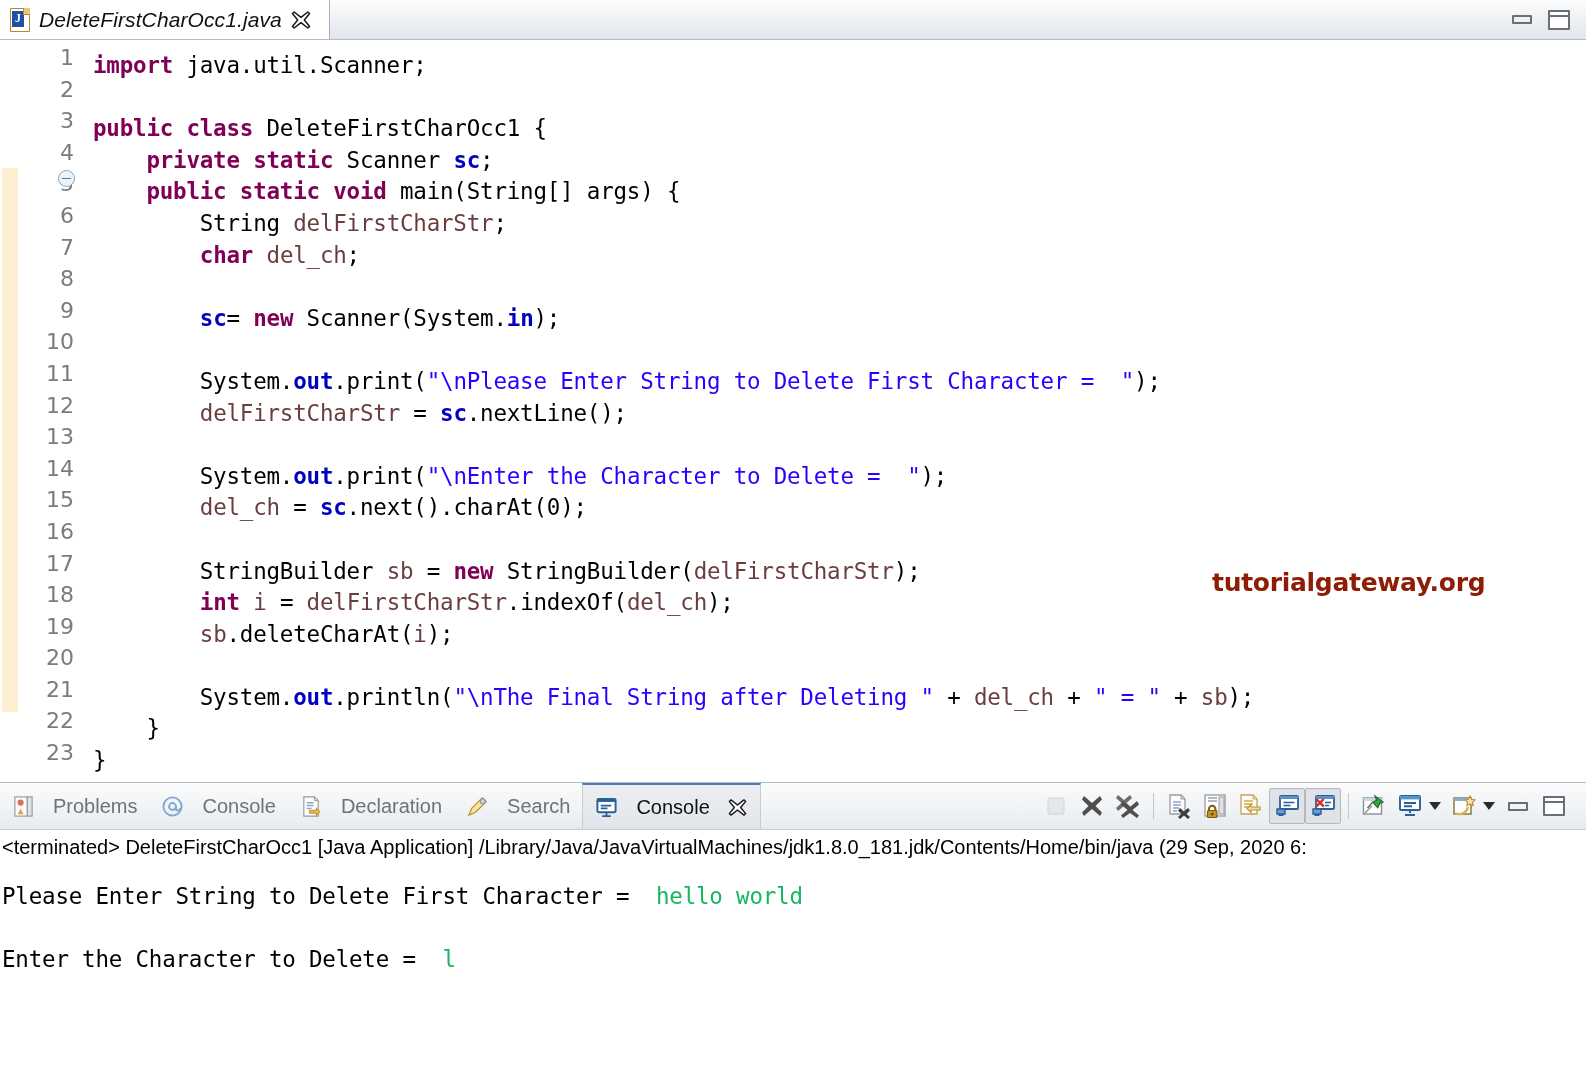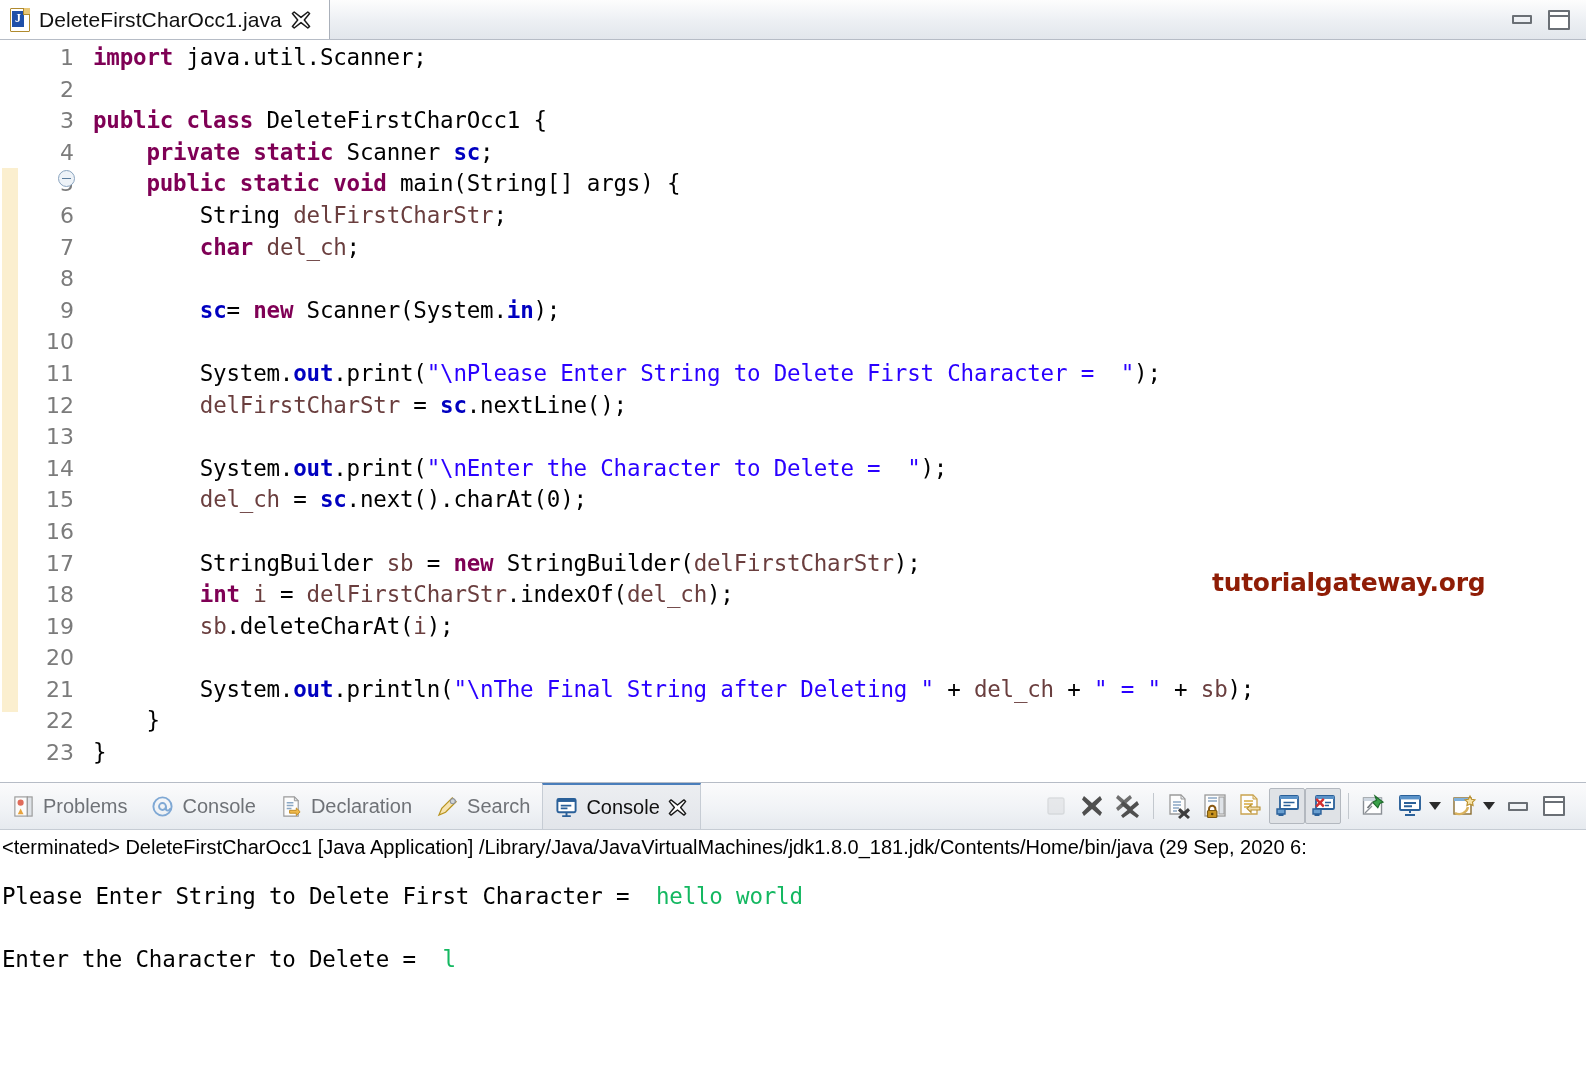--- a/index.html
+++ b/index.html
@@ -29,20 +29,21 @@
     display: flex; align-items: center; gap: 9px;
     padding: 0 12px 0 10px;
     background: #ffffff;
     border-right: 1px solid #aab0ba;
     min-width: 330px;
     cursor: default;
   }
   .tab-title {
     font-size: 21px; color: #111; letter-spacing: .1px;
     white-space: nowrap;
+    font-style: italic;
   }
   .java-file-icon {
     width: 20px; height: 24px;
     position: relative; flex: 0 0 20px;
   }
   .java-file-icon .pg {
     position: absolute; inset: 0;
     background: #ffffff;
     border: 1.5px solid #b08a2e;
     border-radius: 1px;
@@ -130,21 +131,21 @@
     border-radius: 50%;
     background: #eef3f8;
   }
   .fold-marker::after {
     content: ""; position: absolute;
     left: 3px; right: 3px; top: 6.5px; height: 1.6px;
     background: #5b7d9e;
   }
   .code {
     flex: 1 1 auto;
-    padding-left: 17px; padding-top: 2px;
+    padding-left: 17px; padding-top: 10px;
     font-family: "DejaVu Sans Mono", monospace;
     font-size: 22.5px;
     line-height: 31.6px;
     color: #000000;
     white-space: pre;
     letter-spacing: -0.2px;
   }
   .code .ln-row { height: 31.6px; }
   .kw  { color: #7f0055; font-weight: bold; }
   .fld { color: #0000c0; font-weight: bold; }
@@ -159,21 +160,21 @@
     border-top: 1px solid #b6bcc6;
     overflow: hidden;
   }
   .console-tabbar {
     height: 47px; flex: 0 0 47px;
     display: flex; align-items: stretch;
     background: linear-gradient(to bottom, #fbfbfc 0%, #f1f3f6 55%, #e6eaef 100%);
     border-bottom: 1px solid #c6ccd4;
   }
   .ctab {
-    display: flex; align-items: center; gap: 8px;
+    display: flex; align-items: center; gap: 18px;
     padding: 0 12px;
     font-size: 20px; color: #6f7277;
     cursor: pointer; white-space: nowrap;
   }
   .ctab.active {
     background: linear-gradient(to bottom, #eceef1 0%, #e2e5ea 100%);
     color: #111;
     border-top: 2px solid #4a7ebb;
     border-left: 1px solid #c6ccd4;
     border-right: 1px solid #c6ccd4;

